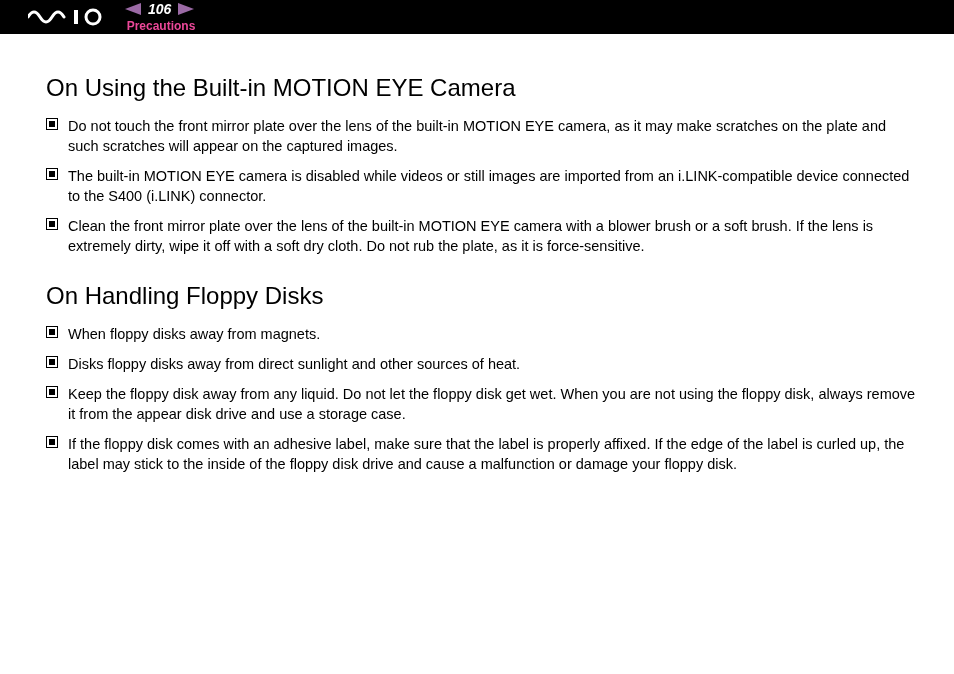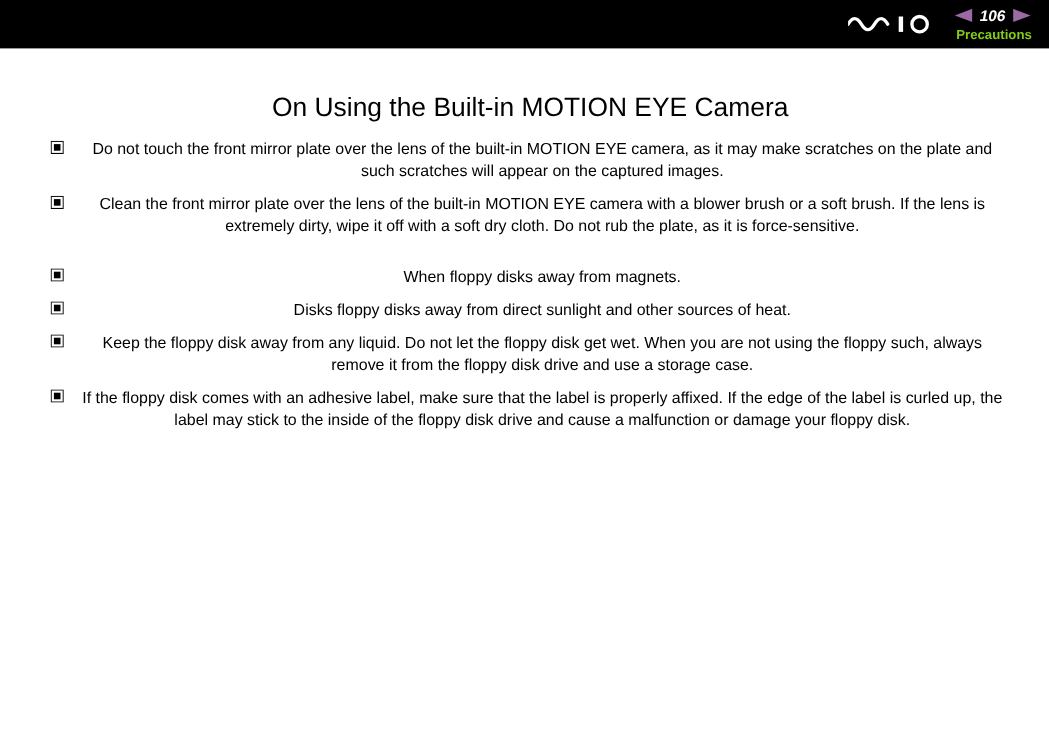--- a/index.html
+++ b/index.html
@@ -1,26 +1,26 @@
 <!DOCTYPE html>
 <html><head>
 <meta charset="utf-8">
 <style>
   * { box-sizing: border-box; margin: 0; padding: 0; }
   html, body { width: 954px; height: 674px; font-family: Arial, Helvetica, sans-serif; background: #fff; color: #000; }
   .page { width: 954px; height: 674px; background: #fff; position: relative; }
-  .header-bar { width: 100%; height: 44px; background: #000; display: flex; align-items: center; justify-content: flex-end; padding: 0 16px; }
+  .header-bar { width: 100%; height: 34px; background: #000; display: flex; align-items: center; justify-content: flex-start; padding: 0 28px; }
   .logo { display: flex; align-items: center; height: 100%; }
   .hdr-right { display: flex; flex-direction: column; align-items: flex-end; justify-content: center; height: 100%; }
   .hdr-nav-row { display: flex; align-items: center; gap: 6px; }
   .page-num { color: #fff; font-weight: bold; font-style: italic; font-size: 14px; }
-  .section-label { color: #84cc16; font-weight: bold; font-size: 12px; margin-top: 2px; }
+  .section-label { color: #ec4899; font-weight: bold; font-size: 12px; margin-top: 2px; }
   .arrow-btn { display: inline-flex; align-items: center; justify-content: center; width: 18px; height: 14px; cursor: pointer; }
   .arrow-btn svg { display: block; }
-  .content { padding: 40px 36px 0 46px; text-align: center; }
+  .content { padding: 40px 36px 0 46px; }
   h2.sect-title { font-size: 24px; font-weight: 400; margin-bottom: 14px; margin-top: 0; }
   h2.sect-title + ul { margin-bottom: 26px; margin-top: 12px; }
   ul.bullets { list-style: none; padding-left: 0; }
   ul.bullets li { display: flex; align-items: flex-start; font-size: 14.5px; line-height: 1.38; margin-bottom: 10px; }
   ul.bullets li .bx { flex: 0 0 22px; display: inline-flex; align-items: flex-start; justify-content: flex-start; padding-top: 2px; }
   ul.bullets li .bx svg { display: block; }
   ul.bullets li .txt { flex: 1; }
 </style>
 </head>
 <body>
@@ -65,24 +65,34 @@
           </span>
         <span class="txt">Do not touch the front mirror plate over the lens of the built-in MOTION EYE camera, as it may make scratches on the plate and such scratches will appear on the captured images.</span>
       </li>
       <li>
         <span class="bx">
             <svg width="12" height="12" viewBox="0 0 12 12">
               <rect x="0.5" y="0.5" width="11" height="11" fill="none" stroke="#000" stroke-width="1"></rect>
               <rect x="3" y="3" width="6" height="6" fill="#000"></rect>
             </svg>
           </span>
+        <span class="txt">The built-in MOTION EYE camera is disabled while videos or still images are imported from an i.LINK-compatible device connected to the S400 (i.LINK) connector.</span>
+      </li>
+      <li>
+        <span class="bx">
+            <svg width="12" height="12" viewBox="0 0 12 12">
+              <rect x="0.5" y="0.5" width="11" height="11" fill="none" stroke="#000" stroke-width="1"></rect>
+              <rect x="3" y="3" width="6" height="6" fill="#000"></rect>
+            </svg>
+          </span>
         <span class="txt">Clean the front mirror plate over the lens of the built-in MOTION EYE camera with a blower brush or a soft brush. If the lens is extremely dirty, wipe it off with a soft dry cloth. Do not rub the plate, as it is force-sensitive.</span>
       </li>
     </ul>
 
+    <h2 class="sect-title">On Handling Floppy Disks</h2>
     <ul class="bullets">
       <li>
         <span class="bx">
             <svg width="12" height="12" viewBox="0 0 12 12">
               <rect x="0.5" y="0.5" width="11" height="11" fill="none" stroke="#000" stroke-width="1"></rect>
               <rect x="3" y="3" width="6" height="6" fill="#000"></rect>
             </svg>
           </span>
         <span class="txt">When floppy disks away from magnets.</span>
       </li>
@@ -95,21 +105,21 @@
           </span>
         <span class="txt">Disks floppy disks away from direct sunlight and other sources of heat.</span>
       </li>
       <li>
         <span class="bx">
             <svg width="12" height="12" viewBox="0 0 12 12">
               <rect x="0.5" y="0.5" width="11" height="11" fill="none" stroke="#000" stroke-width="1"></rect>
               <rect x="3" y="3" width="6" height="6" fill="#000"></rect>
             </svg>
           </span>
-        <span class="txt">Keep the floppy disk away from any liquid. Do not let the floppy disk get wet. When you are not using the floppy such, always remove it from the floppy disk drive and use a storage case.</span>
+        <span class="txt">Keep the floppy disk away from any liquid. Do not let the floppy disk get wet. When you are not using the floppy disk, always remove it from the appear disk drive and use a storage case.</span>
       </li>
       <li>
         <span class="bx">
             <svg width="12" height="12" viewBox="0 0 12 12">
               <rect x="0.5" y="0.5" width="11" height="11" fill="none" stroke="#000" stroke-width="1"></rect>
               <rect x="3" y="3" width="6" height="6" fill="#000"></rect>
             </svg>
           </span>
         <span class="txt">If the floppy disk comes with an adhesive label, make sure that the label is properly affixed. If the edge of the label is curled up, the label may stick to the inside of the floppy disk drive and cause a malfunction or damage your floppy disk.</span>
       </li>

